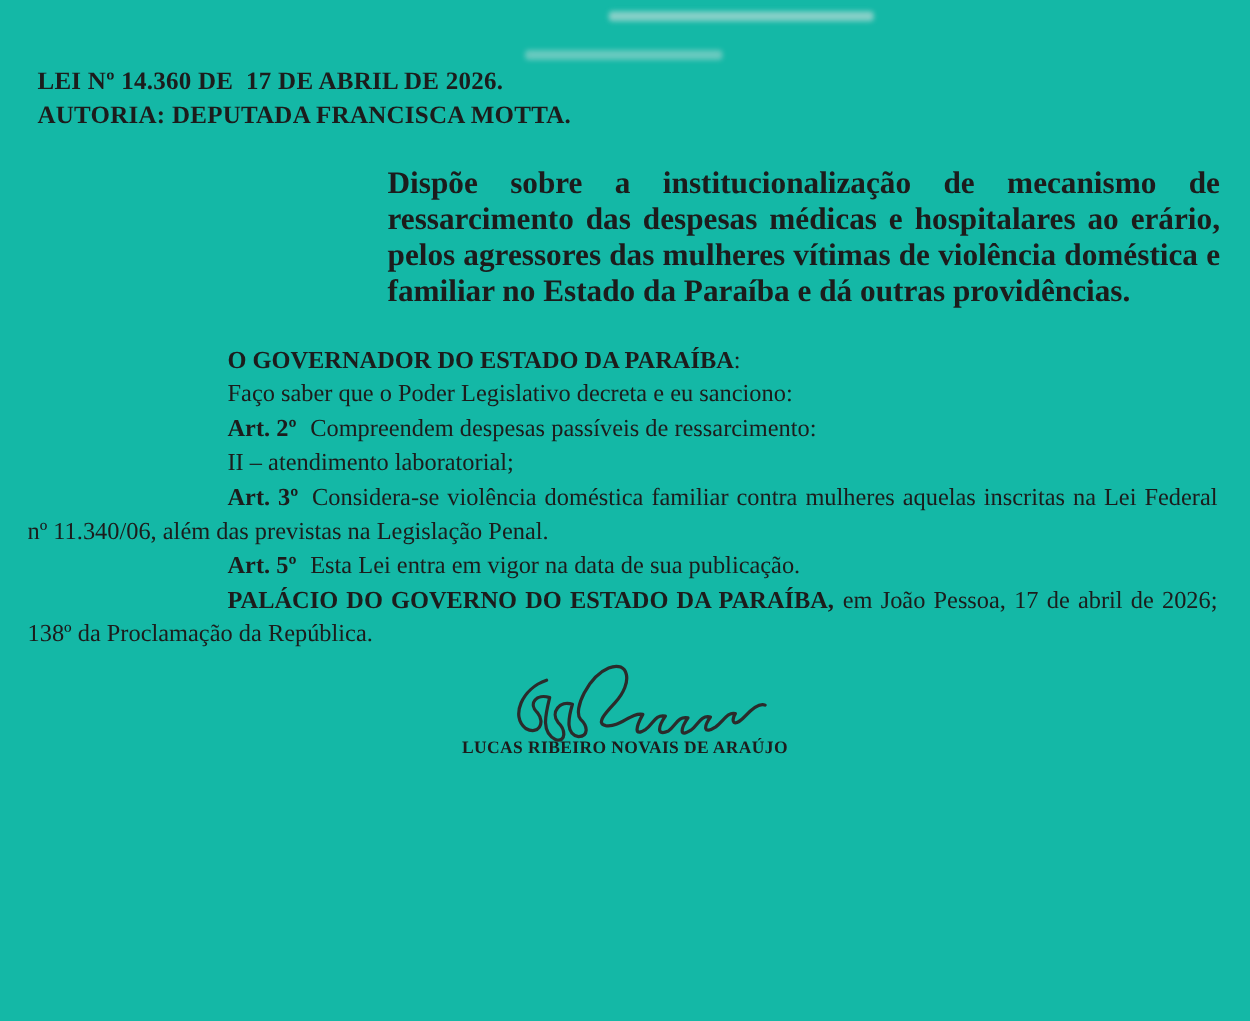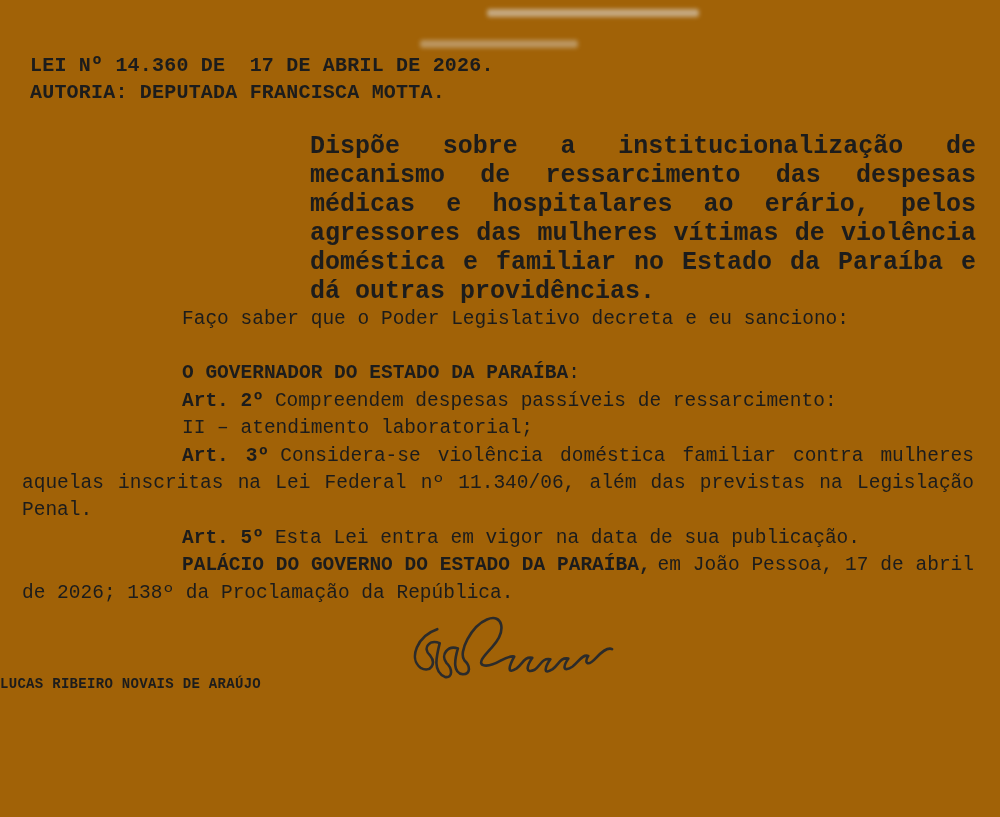--- a/index.html
+++ b/index.html
@@ -4,23 +4,23 @@
 <style>
   html, body {
     margin: 0;
     padding: 0;
     background: #ffffff;
   }
   .page {
     position: relative;
     width: 1000px;
     height: 817px;
-    background: #a16207;
+    background: #14b8a6;
     overflow: hidden;
-    font-family: Liberation Mono, monospace;
+    font-family: Liberation Serif, serif;
     color: #1c1c1c;
     box-sizing: border-box;
     padding-top: 52px;
   }
   
   .scan-artifact {
     position: absolute;
     background: #e3e3e3;
     opacity: 0.55;
     filter: blur(2px);
@@ -63,21 +63,21 @@
     font-weight: bold;
     margin-right: 11px;
   }
   .closing-bold {
     font-weight: bold;
     margin-right: 7px;
   }
 
   .signature-block {
     margin-top: 4px;
-    text-align: left;
+    text-align: center;
   }
   .signature-scribble {
     display: block;
     margin: 0 auto -14px auto;
     transform: rotate(-2deg);
   }
   .sig-name {
     font-weight: bold;
     font-size: 14px;
     line-height: 18px;
@@ -97,23 +97,23 @@
   <div class="scan-artifact artifact-1"></div>
   <div class="scan-artifact artifact-2"></div>
 
   <header class="doc-header">
     <div class="hline">LEI Nº 14.360 DE  17 DE ABRIL DE 2026.</div>
     <div class="hline">AUTORIA: DEPUTADA FRANCISCA MOTTA.</div>
   </header>
 
   <p class="ementa">Dispõe sobre a institucionalização de mecanismo de ressarcimento das despesas médicas e hospitalares ao erário, pelos agressores das mulheres vítimas de violência doméstica e familiar no Estado da Paraíba e dá outras providências.</p>
 
+  <p class="body-p first"><span class="closing-bold" style="margin-right:0">O GOVERNADOR DO ESTADO DA PARAÍBA</span><span>:</span></p>
+
   <p class="body-p">Faço saber que o Poder Legislativo decreta e eu sanciono:</p>
-
-  <p class="body-p first"><span class="closing-bold" style="margin-right:0">O GOVERNADOR DO ESTADO DA PARAÍBA</span><span>:</span></p>
 
 
   <p class="body-p"><b class="art-label">Art. 2º</b><span>Compreendem despesas passíveis de ressarcimento:</span></p>
 
   <p class="body-p">II – atendimento laboratorial;</p>
 
   <p class="body-p"><b class="art-label">Art. 3º</b><span>Considera-se violência doméstica familiar contra mulheres aquelas inscritas na Lei Federal nº 11.340/06, além das previstas na Legislação Penal.</span></p>
 
 
   <p class="body-p"><b class="art-label">Art. 5º</b><span>Esta Lei entra em vigor na data de sua publicação.</span></p>

